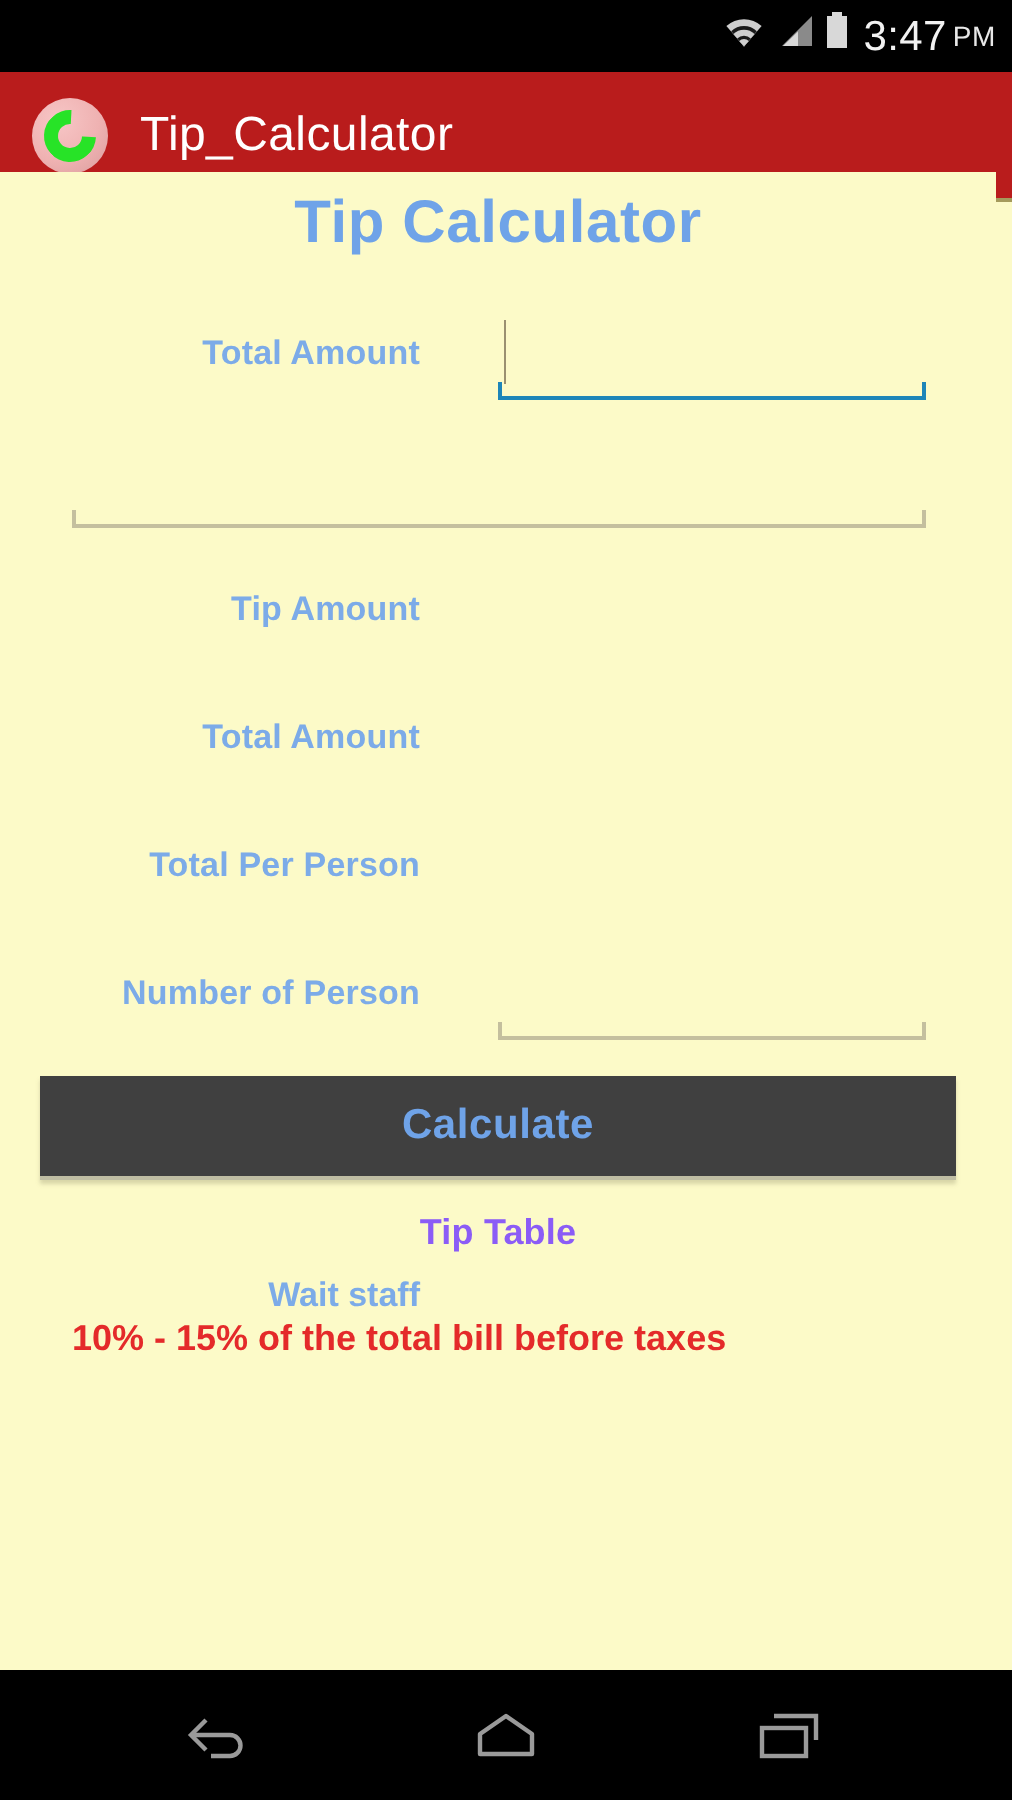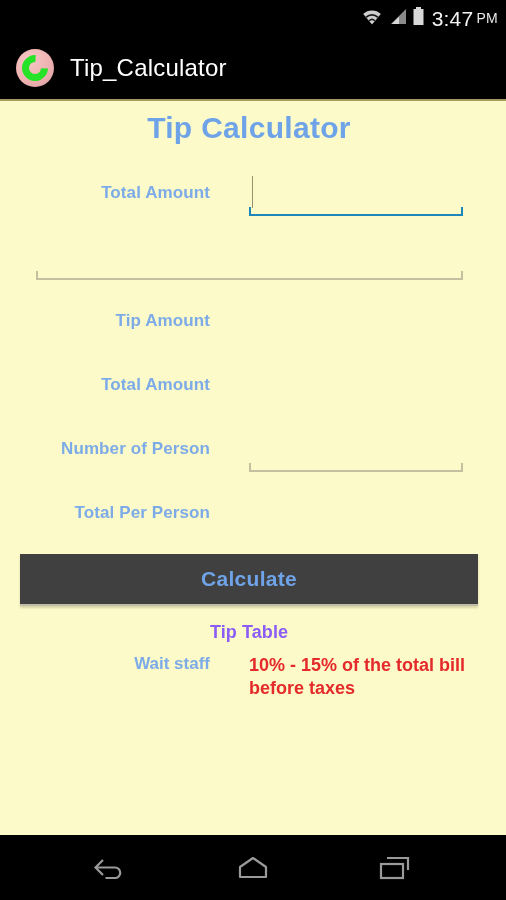--- a/index.html
+++ b/index.html
@@ -49,21 +49,21 @@
     margin-left: 3px;
     letter-spacing: 0.3px;
   }
 
   
   .appbar {
     position: absolute;
     top: 36px; left: 0;
     width: 506px;
     height: 65px;
-    background: #000000;
+    background: #b91c1c;
     display: flex;
     align-items: center;
     padding-left: 16px;
     border-bottom: 2px solid #a59a5c;
   }
   .app-icon {
     position: relative;
     width: 38px; height: 38px;
     border-radius: 50%;
     background: radial-gradient(circle at 35% 30%, #f7c6c6 0%, #efb2b2 55%, #d89c9c 100%);
@@ -85,21 +85,21 @@
     color: #ffffff;
     font-size: 24px;
     margin-left: 16px;
     letter-spacing: 0.2px;
     white-space: nowrap;
   }
 
   
   .content {
     position: absolute;
-    top: 102px; left: 0;
+    top: 86px; left: 0;
     width: 498px;
     height: 732px;
     background: #fcfac8;
   }
 
   .page-title {
     text-align: center;
     color: #6fa3e8;
     font-size: 30px;
     font-weight: bold;
@@ -186,20 +186,21 @@
     text-align: center;
     color: #8b5cf6;
     font-size: 18px;
     font-weight: bold;
     letter-spacing: 0.1px;
   }
   .tt-row {
     display: flex;
     align-items: flex-start;
     margin-top: 11px;
+    flex-direction: column;
   }
   .tt-label {
     width: 213px;
     text-align: right;
     color: #7cabe8;
     font-size: 17px;
     font-weight: bold;
     padding-right: 3px;
     white-space: nowrap;
   }
@@ -301,31 +302,31 @@
       </div>
 
       <div class="row">
         <div class="row-label">Total Amount</div>
         <div class="row-field">
           <span class="field-value"></span>
         </div>
       </div>
 
       <div class="row">
+        <div class="row-label">Total Per Person</div>
+        <div class="row-field">
+          <span class="field-value"></span>
+        </div>
+      </div>
+
+      <div class="row">
         <div class="row-label">Number of Person</div>
         <div class="row-field">
           <span class="field-value"></span>
           <span class="underline"></span>
-        </div>
-      </div>
-
-      <div class="row">
-        <div class="row-label">Total Per Person</div>
-        <div class="row-field">
-          <span class="field-value"></span>
         </div>
       </div>
 
     </div>
 
     <div class="btn-wrap">
       <button class="calc-btn">Calculate</button>
     </div>
 
     <div class="tip-table">

